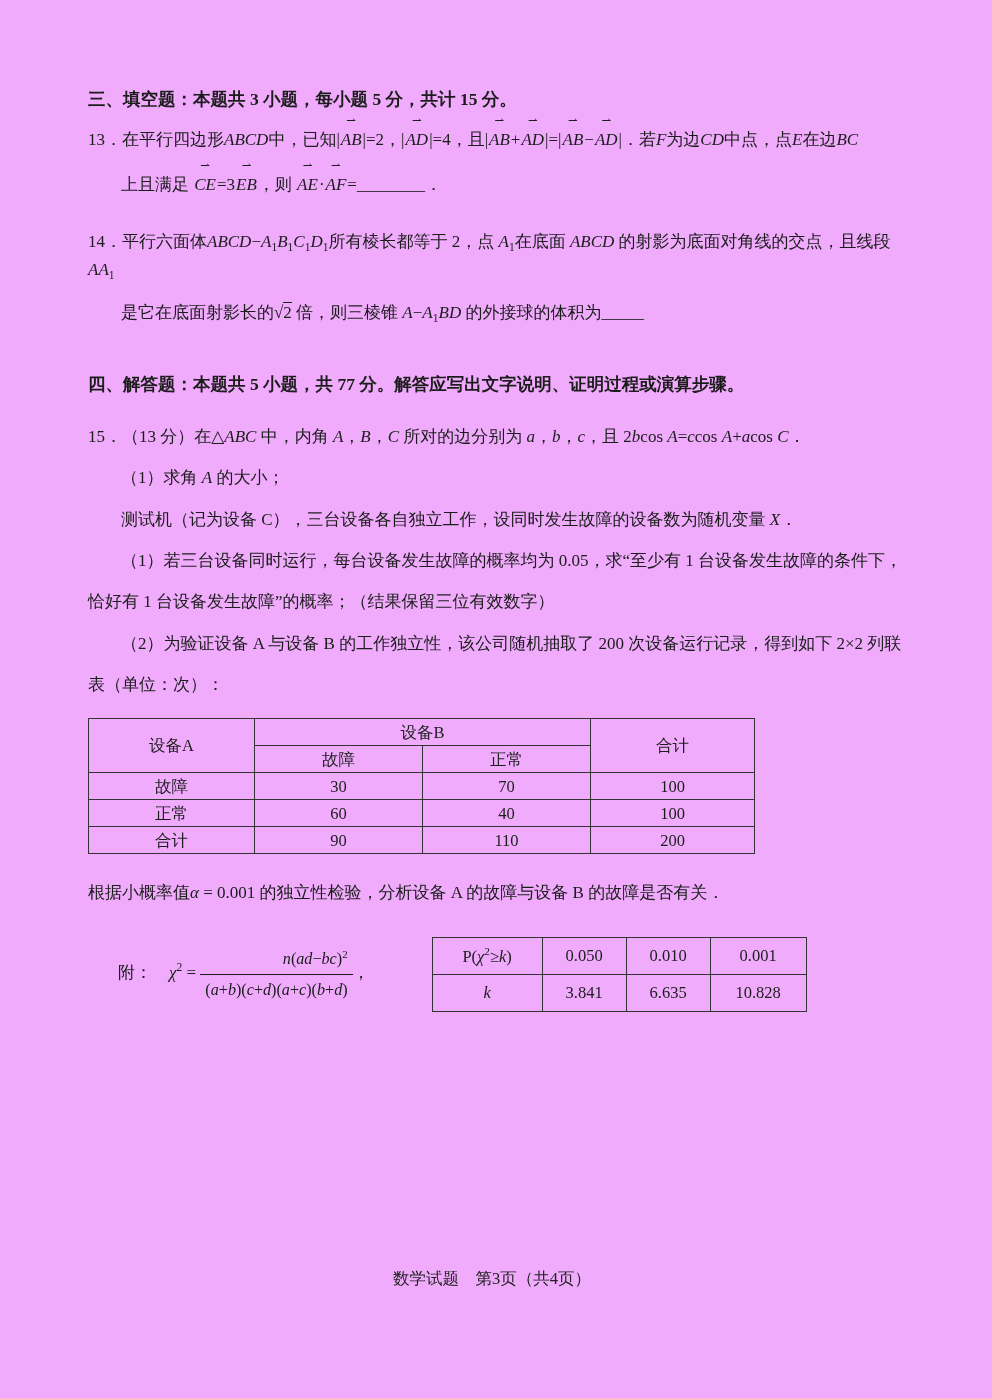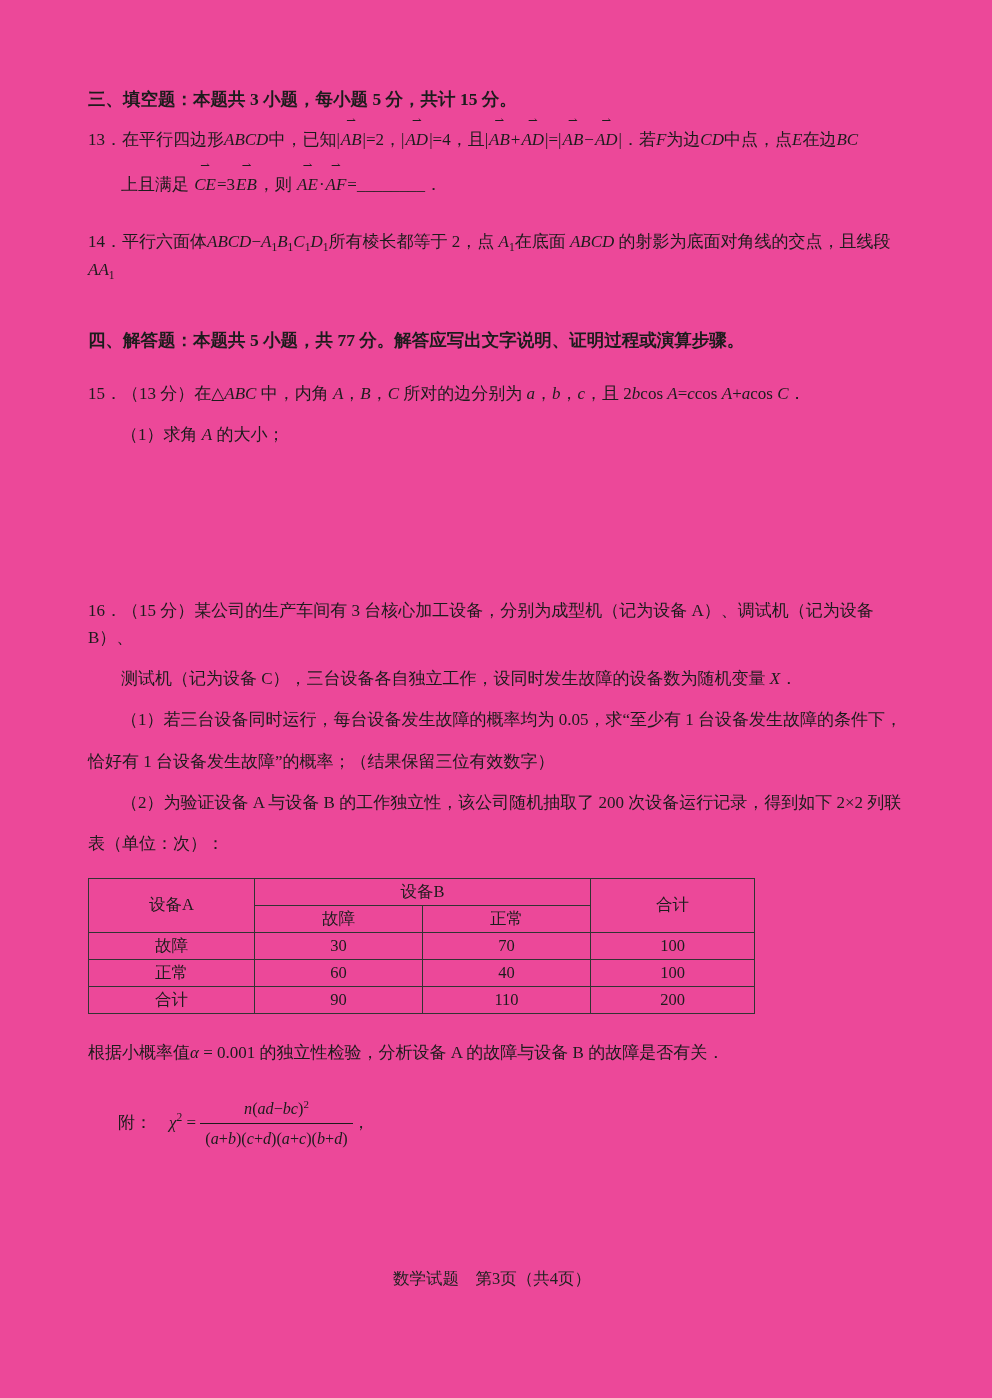--- a/index.html
+++ b/index.html
@@ -3,21 +3,21 @@
 <meta charset="utf-8">
 <style>
   * { margin: 0; padding: 0; box-sizing: border-box; }
   html, body { background: #e8e8e8; }
   body { font-family: "Liberation Serif", "DejaVu Serif", serif; }
   .page {
     position: relative;
     width: 992px;
     height: 1398px;
     margin: 0 auto;
-    background: #ec4899;
+    background: #f0abfc;
     color: #1c1c1c;
     overflow: hidden;
   }
   .content { padding: 86px 88px 0 88px; font-size: 17px; line-height: 1.55; }
   .heading { font-weight: bold; font-size: 17.5px; }
   .line { margin-top: 15px; }
   .indent { margin-left: 33px; }
   .gap-sm { margin-top: 26px; }
   .gap-md { margin-top: 42px; }
   .gap-xl { margin-top: 150px; }
@@ -31,21 +31,21 @@
     content: "⇀";
     position: absolute; left: 50%; transform: translateX(-50%);
     top: -0.72em; font-size: 0.68em; font-style: normal; line-height: 1;
   }
   .vline { line-height: 2.05; margin-top: 10px; }
 
   
   .sqrt .ol { border-top: 1.2px solid #1c1c1c; }
 
   
-  .frac { display: inline-block; vertical-align: middle; text-align: center; font-size: 0.95em; }
+  .frac { display: inline-block; vertical-align: middle; text-align: right; font-size: 0.95em; }
   .frac .num { display: block; padding: 0 5px 2px 5px; border-bottom: 1.2px solid #1c1c1c; }
   .frac .den { display: block; padding: 2px 5px 0 5px; }
 
   
   table { border-collapse: collapse; }
   td { border: 1px solid #333; text-align: center; vertical-align: middle; font-size: 16.5px; }
 
   .t1-wrap { margin-top: 20px; display: flex; justify-content: flex-start; }
   .t1 td { height: 27px; }
   .t1 .c1 { width: 166px; }
@@ -73,27 +73,27 @@
 <div class="page">
   <div class="content">
 
     <div class="heading">三、填空题：本题共 3 小题，每小题 5 分，共计 15 分。</div>
 
 
     <div class="line vline gap-sm">13．在平行四边形<i>ABCD</i>中，已知|<span class="vec">AB</span>|=2，|<span class="vec">AD</span>|=4，且|<span class="vec">AB</span>+<span class="vec">AD</span>|=|<span class="vec">AB</span>−<span class="vec">AD</span>|．若<i>F</i>为边<i>CD</i>中点，点<i>E</i>在边<i>BC</i></div>
     <div class="line vline indent">上且满足 <span class="vec">CE</span>=3<span class="vec">EB</span>，则 <span class="vec">AE</span>·<span class="vec">AF</span>=________．</div>
 
     <div class="line gap-sm">14．平行六面体<i>ABCD</i>−<i>A</i><sub>1</sub><i>B</i><sub>1</sub><i>C</i><sub>1</sub><i>D</i><sub>1</sub>所有棱长都等于 2，点 <i>A</i><sub>1</sub>在底面 <i>ABCD</i> 的射影为底面对角线的交点，且线段 <i>AA</i><sub>1</sub></div>
+    <div class="line indent">是它在底面射影长的<span class="sqrt">√<span class="ol">2</span></span> 倍，则三棱锥 <i>A</i>−<i>A</i><sub>1</sub><i>BD</i> 的外接球的体积为_____</div>
 
     <div class="heading gap-md">四、解答题：本题共 5 小题，共 77 分。解答应写出文字说明、证明过程或演算步骤。</div>
 
     <div class="line gap-sm">15．（13 分）在△<i>ABC</i> 中，内角 <i>A</i>，<i>B</i>，<i>C</i> 所对的边分别为 <i>a</i>，<i>b</i>，<i>c</i>，且 2<i>b</i>cos <i>A</i>=<i>c</i>cos <i>A</i>+<i>a</i>cos <i>C</i>．</div>
     <div class="line indent">（1）求角 <i>A</i> 的大小；</div>
 
-    <div class="line gap-xl">16．（15 分）某公司的生产车间有 3 台核心加工设备，分别为成型机（记为设备 A）、调试机（记为设备 B）、</div>
     <div class="line indent">测试机（记为设备 C），三台设备各自独立工作，设同时发生故障的设备数为随机变量 <i>X</i>．</div>
     <div class="line indent">（1）若三台设备同时运行，每台设备发生故障的概率均为 0.05，求“至少有 1 台设备发生故障的条件下，</div>
     <div class="line">恰好有 1 台设备发生故障”的概率；（结果保留三位有效数字）</div>
     <div class="line indent">（2）为验证设备 A 与设备 B 的工作独立性，该公司随机抽取了 200 次设备运行记录，得到如下 2×2 列联</div>
     <div class="line">表（单位：次）：</div>
 
     <div class="t1-wrap">
       <table class="t1">
         <tbody>
             <tr>
@@ -124,18 +124,34 @@
           <td>200</td>
         </tr>
       </tbody>
         </table>
     </div>
 
     <div class="line gap-sm">根据小概率值<i>α</i> = 0.001 的独立性检验，分析设备 A 的故障与设备 B 的故障是否有关．</div>
 
     <div class="formula-row">
       <div class="formula">附：　<i>χ</i><sup>2</sup> = <span class="frac"><span class="num"><i>n</i>(<i>ad</i>−<i>bc</i>)<sup>2</sup></span><span class="den">(<i>a</i>+<i>b</i>)(<i>c</i>+<i>d</i>)(<i>a</i>+<i>c</i>)(<i>b</i>+<i>d</i>)</span></span>，</div>
+      <table class="t2">
+        <tbody>
+            <tr>
+          <td class="h1">P(<i>χ</i><sup>2</sup>≥<i>k</i>)</td>
+          <td class="h2">0.050</td>
+          <td class="h3">0.010</td>
+          <td class="h4">0.001</td>
+        </tr>
+        <tr>
+          <td style="font-style: italic;">k</td>
+          <td>3.841</td>
+          <td>6.635</td>
+          <td>10.828</td>
+        </tr>
+      </tbody>
+        </table>
     </div>
 
   </div>
 
   <div class="footer">数学试题　第3页（共4页）</div>
 </div>
 
 </body></html>

